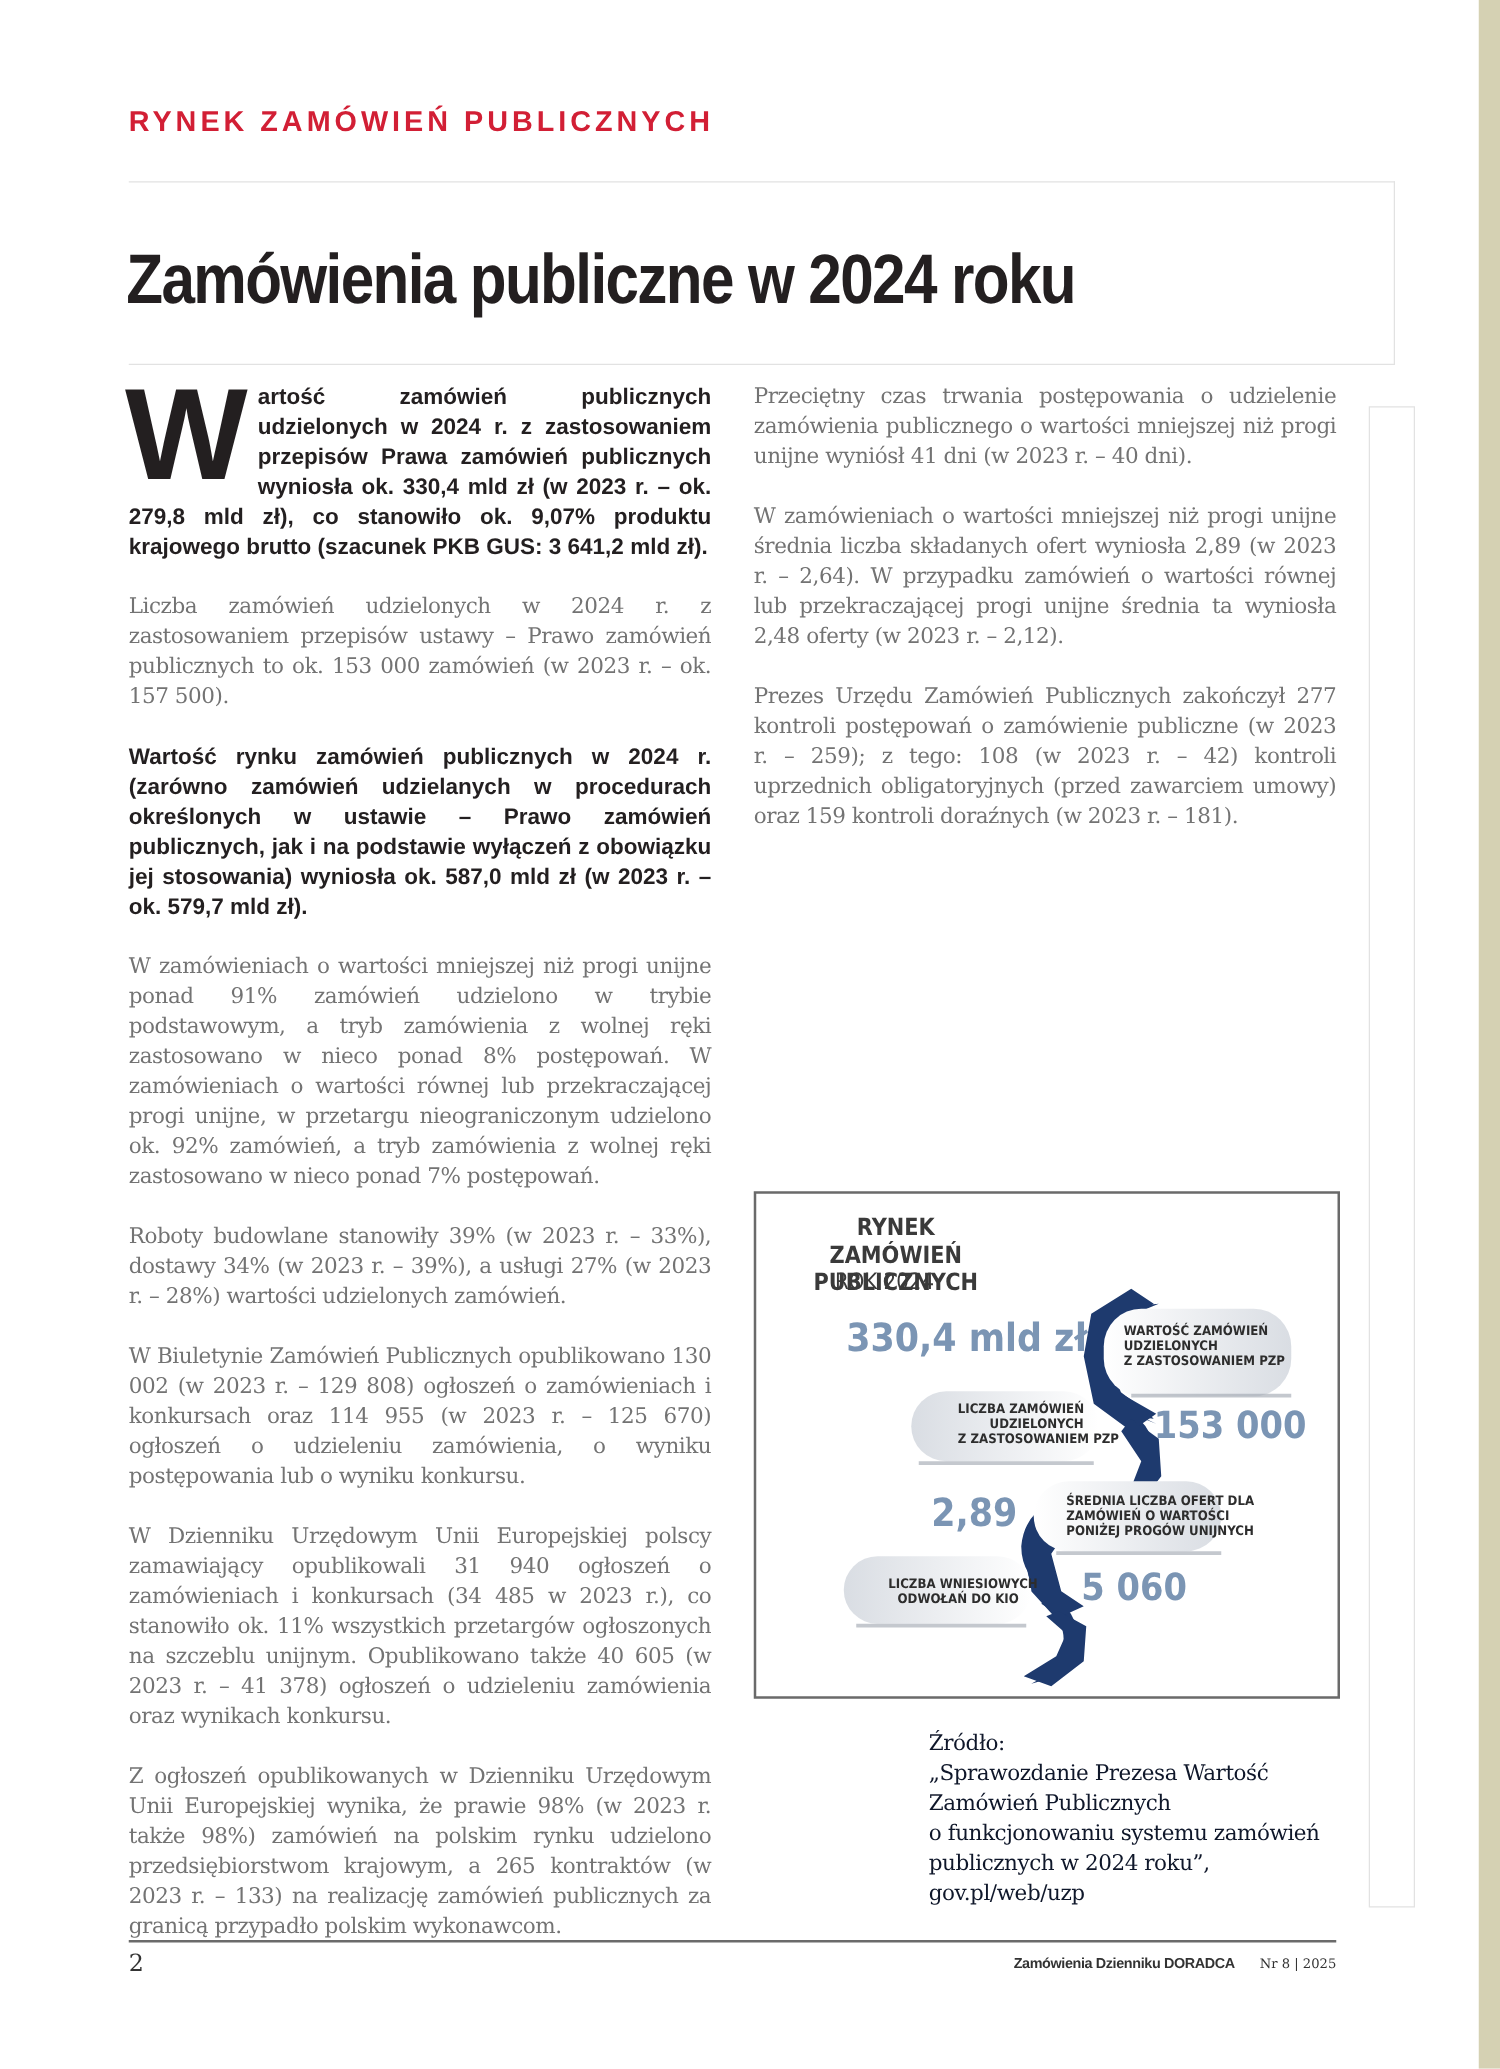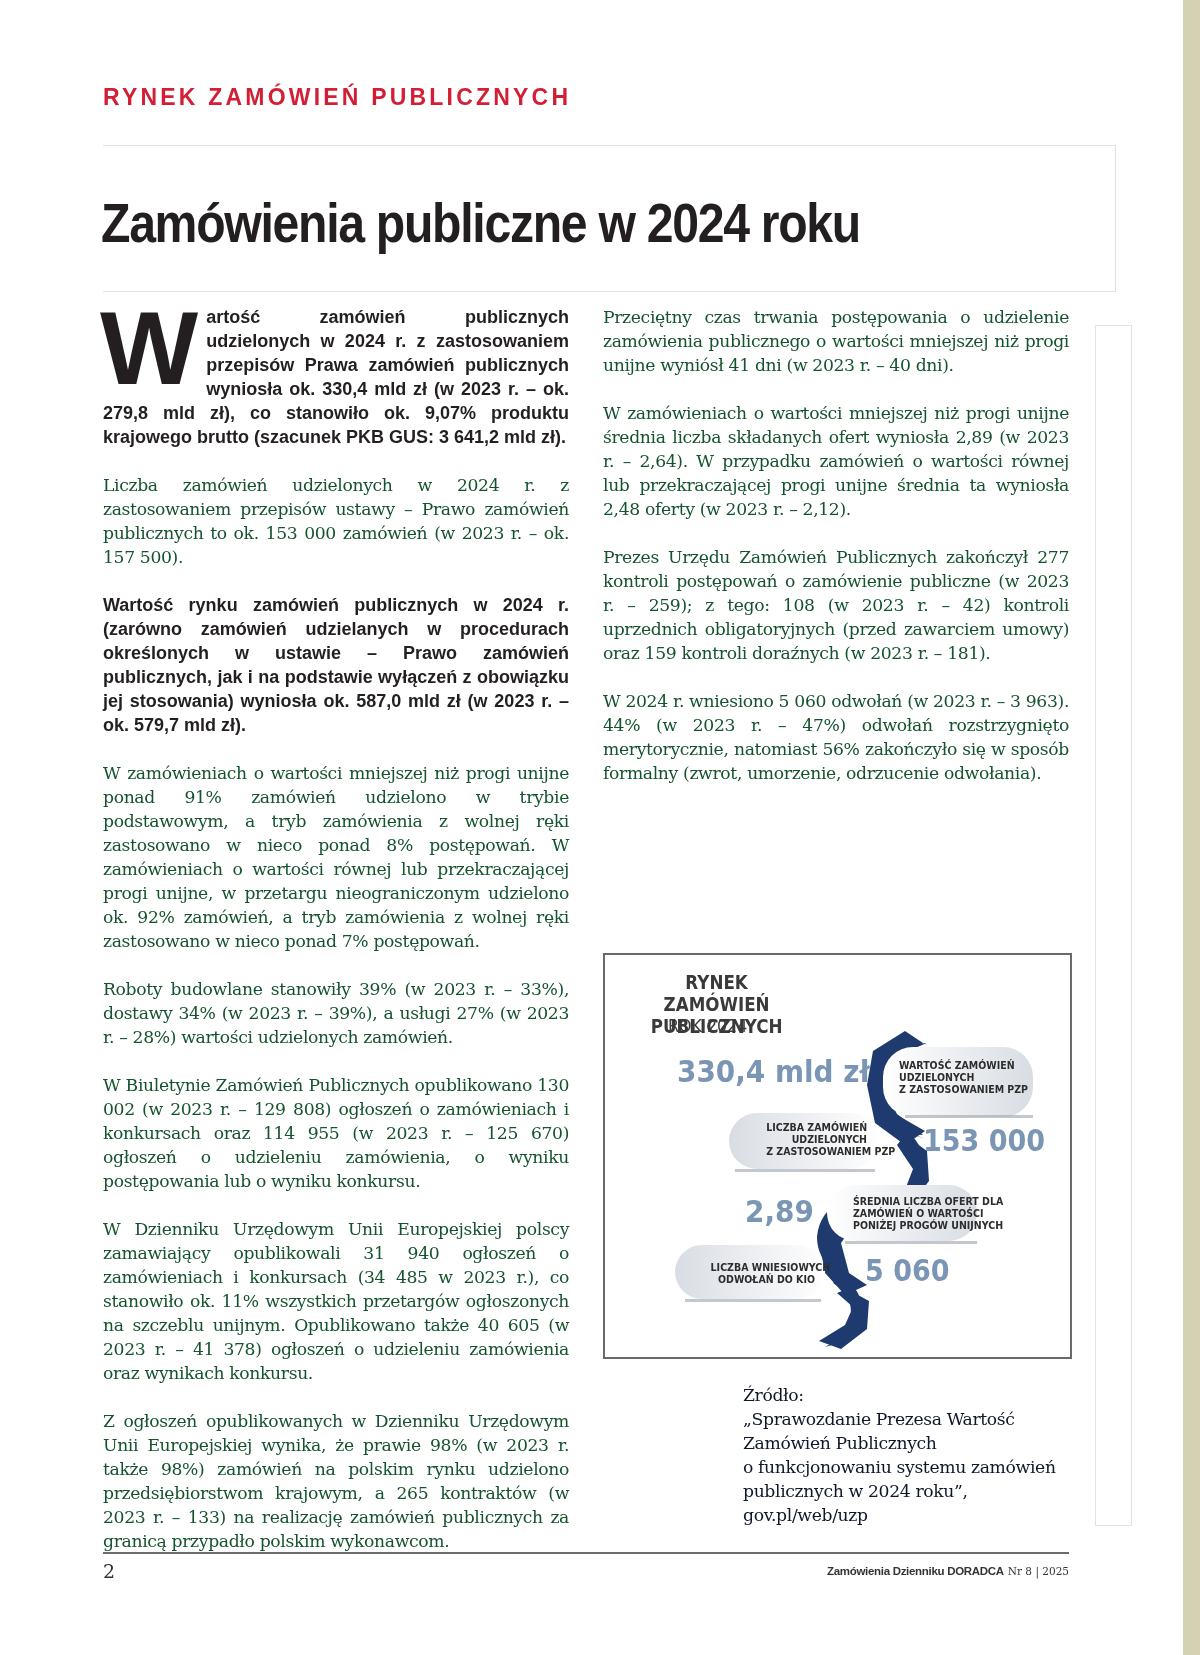--- a/index.html
+++ b/index.html
@@ -22,21 +22,21 @@
     font-family: "Liberation Sans", sans-serif; font-weight: bold;
     font-size: 56px; color: #231f20; letter-spacing: -1.5px;
     transform: scaleX(0.86); transform-origin: left top; white-space: nowrap;
   }
   .side-box { position: absolute; left: 1095px; top: 325px; width: 35px; height: 1199px; border: 1px solid #e2e2e2; }
   .col { position: absolute; top: 305px; width: 466px; }
   .col1 { left: 103px; }
   .col2 { left: 603px; }
   .p {
     font-family: "DejaVu Serif", serif; font-size: 17.2px; line-height: 24px;
-    text-align: justify; margin: 0 0 24px 0; color: #14532d; letter-spacing: -0.35px;
+    text-align: justify; margin: 0 0 24px 0; color: #737373; letter-spacing: -0.35px;
     hyphens: manual;
   }
   .p.bold {
     font-family: "Liberation Sans", sans-serif; font-weight: bold; font-size: 18px; letter-spacing: 0;
     color: #231f20;
   }
   .lead { position: relative; }
   .dropcap {
     float: left; font-family: "Liberation Sans", sans-serif; font-weight: bold;
     font-size: 104px; line-height: 78px; height: 72px; margin: 4px 8px 0 -3px; color: #231f20;
@@ -69,21 +69,21 @@
     font-family: "DejaVu Serif", serif; font-size: 17.2px; line-height: 24px; color: #0f172a; letter-spacing: -0.35px;
   }
   .footer-rule { position: absolute; left: 103px; top: 1552px; width: 966px; height: 2px; background: #6b6b6b; }
   .page-number {
     position: absolute; left: 103px; top: 1560px; font-family: "DejaVu Serif", serif; font-size: 19px; color: #333;
   }
   .footer-pub {
     position: absolute; right: 131px; top: 1565px; font-size: 11px; color: #333; white-space: nowrap;
   }
   .footer-pub .pub-name { font-family: "Liberation Sans", sans-serif; font-weight: bold; font-size: 11.5px; letter-spacing: -0.3px; }
-  .footer-pub .pub-issue { font-family: "DejaVu Serif", serif; font-size: 10.5px; margin-left: 4px; }
+  .footer-pub .pub-issue { font-family: "DejaVu Serif", serif; font-size: 10.5px; margin-left: 20px; }
 </style>
 </head>
 <body>
 
 <div class="side-strip"></div>
 
 <div class="section-label">RYNEK ZAMÓWIEŃ PUBLICZNYCH</div>
 <div class="title-box"></div>
 <h1 class="page-title" style="margin:0">Zamówienia publiczne w 2024 roku</h1>
 <div class="side-box"></div>
@@ -96,21 +96,20 @@
   <p class="p">Roboty budowlane stanowiły 39% (w 2023 r. – 33%), dostawy 34% (w 2023 r. – 39%), a usługi 27% (w 2023 r. – 28%) wartości udzielonych zamówień.</p>
   <p class="p">W Biuletynie Zamówień Publicznych opublikowano 130 002 (w 2023 r. – 129 808) ogłoszeń o zamówieniach i konkursach oraz 114 955 (w 2023 r. – 125 670) ogłoszeń o udzieleniu zamówienia, o wyniku postępowania lub o wyniku konkursu.</p>
   <p class="p">W Dzienniku Urzędowym Unii Europejskiej polscy zamawiający opublikowali 31 940 ogłoszeń o zamówieniach i konkursach (34 485 w 2023 r.), co stanowiło ok. 11% wszystkich przetargów ogłoszonych na szczeblu unijnym. Opublikowano także 40 605 (w 2023 r. – 41 378) ogłoszeń o udzieleniu zamówienia oraz wynikach konkursu.</p>
   <p class="p">Z ogłoszeń opublikowanych w Dzienniku Urzędowym Unii Europejskiej wynika, że prawie 98% (w 2023 r. także 98%) zamówień na polskim rynku udzielono przedsiębiorstwom krajowym, a 265 kontraktów (w 2023 r. – 133) na realizację zamówień publicznych za granicą przypadło polskim wykonawcom.</p>
 </div>
 
 <div class="col col2">
   <p class="p">Przeciętny czas trwania postępowania o udzielenie zamówienia publicznego o wartości mniejszej niż progi unijne wyniósł 41 dni (w 2023 r. – 40 dni).</p>
   <p class="p">W zamówieniach o wartości mniejszej niż progi unijne średnia liczba składanych ofert wyniosła 2,89 (w 2023 r. – 2,64). W przypadku zamówień o wartości równej lub przekraczającej progi unijne średnia ta wyniosła 2,48 oferty (w 2023 r. – 2,12).</p>
   <p class="p">Prezes Urzędu Zamówień Publicznych zakończył 277 kontroli postępowań o zamówienie publiczne (w 2023 r. – 259); z tego: 108 (w 2023 r. – 42) kontroli uprzednich obligatoryjnych (przed zawarciem umowy) oraz 159 kontroli doraźnych (w 2023 r. – 181).</p>
-  <p class="p">W 2024 r. wniesiono 5 060 odwołań (w 2023 r. – 3 963). 44% (w 2023 r. – 47%) odwołań rozstrzygnięto merytorycznie, natomiast 56% zakończyło się w sposób formalny (zwrot, umorzenie, odrzucenie odwołania).</p>
 </div>
 
 <div class="info-box">
   <svg class="info-svg" width="465" height="402" viewBox="0 0 465 402">
     <defs>
       <linearGradient id="pillR" x1="0" y1="0" x2="1" y2="0">
         <stop offset="0" stop-color="#ffffff"></stop>
           <stop offset="1" stop-color="#d9dde3"></stop>
       </linearGradient>
       <linearGradient id="pillL" x1="0" y1="0" x2="1" y2="0">

